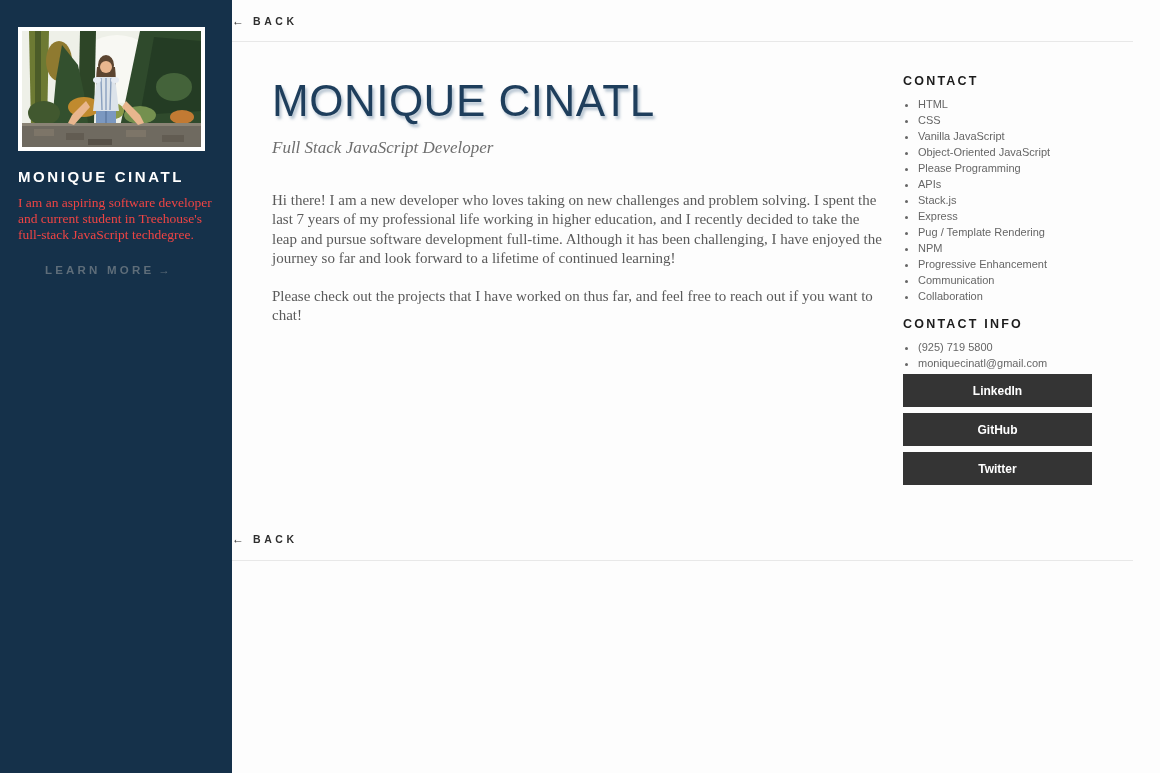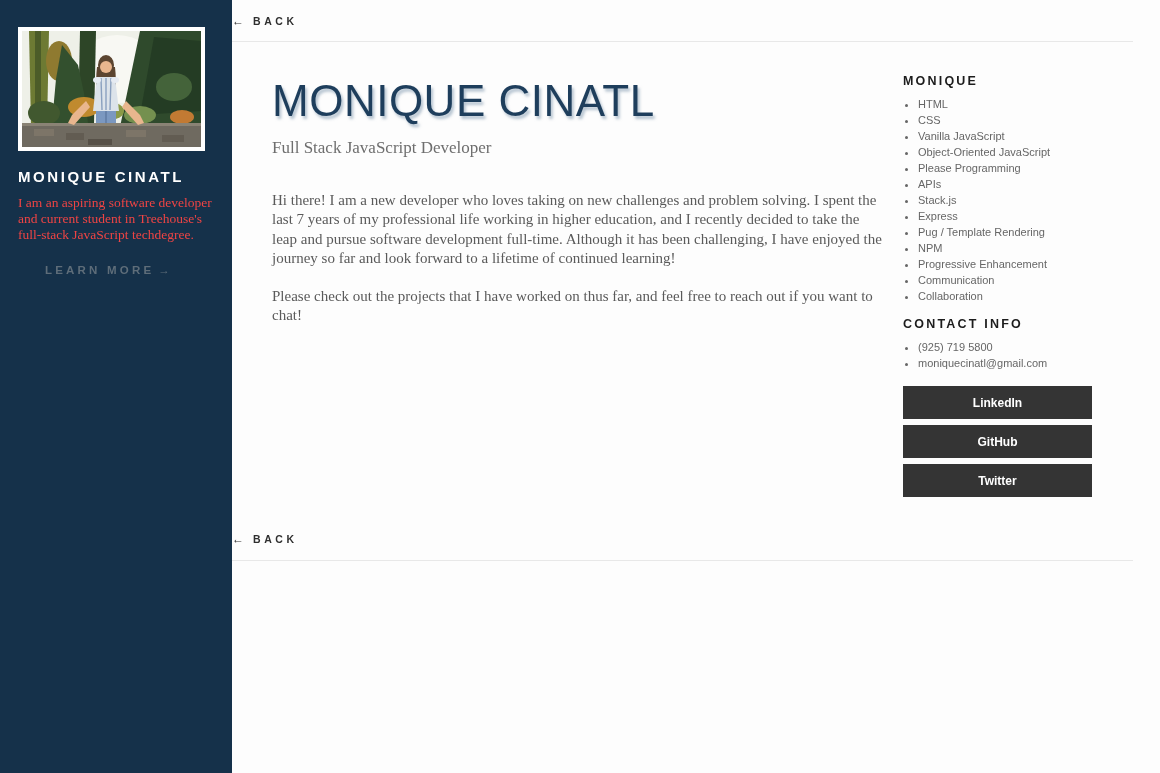--- a/index.html
+++ b/index.html
@@ -63,21 +63,21 @@
   .page-title {
     margin-top:34px;
     font-size:44px; font-weight:normal; letter-spacing:0.5px;
     color:#1e3e5c;
     text-shadow:2px 3px 3px rgba(120,145,170,0.55);
     white-space:nowrap;
   }
   .page-subtitle {
     margin-top:12px;
     font-family:"Liberation Serif", serif;
-    font-size:17px; font-weight:normal; color:#6e6e6e;
+    font-size:17px; font-weight:normal; color:#6e6e6e;font-style:italic;
   }
   .bio p {
     font-family:"Liberation Serif", serif;
     font-size:15px; line-height:19.3px; color:#5a5a5a;
   }
   .bio p:first-child { margin-top:33px; }
   .bio p + p { margin-top:19px; }
 
   .right-col { width:230px; margin-left:19px; }
   .col-heading {
@@ -86,21 +86,21 @@
   }
   .skills-heading { margin-top:32px; }
   .contact-heading { margin-top:13px; }
   .bullet-list {
     list-style:disc; padding-left:15px; margin-top:8px;
     color:#8a8a8a;
   }
   .bullet-list li {
     font-size:11px; line-height:16px; color:#666666;
   }
-  .social-buttons { margin-top:15px; }
+  .social-buttons { margin-top:3px; }
   .social-btn {
     display:flex; align-items:center; justify-content:center;
     width:189px; height:33px; margin-bottom:6px;
     background:#343434; border:none; cursor:pointer;
     color:#ffffff; font-size:12px; font-weight:bold;
     font-family:"Liberation Sans", sans-serif;
   }
 </style>
 </head>
 <body>
@@ -170,21 +170,21 @@
       <div class="left-col">
         <h1 class="page-title">MONIQUE CINATL</h1>
         <h3 class="page-subtitle">Full Stack JavaScript Developer</h3>
         <div class="bio">
           <p>Hi there! I am a new developer who loves taking on new challenges and problem solving. I spent the last 7 years of my professional life working in higher education, and I recently decided to take the leap and pursue software development full-time. Although it has been challenging, I have enjoyed the journey so far and look forward to a lifetime of continued learning!</p>
           <p>Please check out the projects that I have worked on thus far, and feel free to reach out if you want to chat!</p>
         </div>
       </div>
 
       <div class="right-col">
-        <h4 class="col-heading skills-heading">MONIQUE</h4>
+        <h4 class="col-heading skills-heading">CONTACT</h4>
         <ul class="bullet-list">
           <li>HTML</li>
           <li>CSS</li>
           <li>Vanilla JavaScript</li>
           <li>Object-Oriented JavaScript</li>
           <li>Please Programming</li>
           <li>APIs</li>
           <li>Stack.js</li>
           <li>Express</li>
           <li>Pug / Template Rendering</li>

